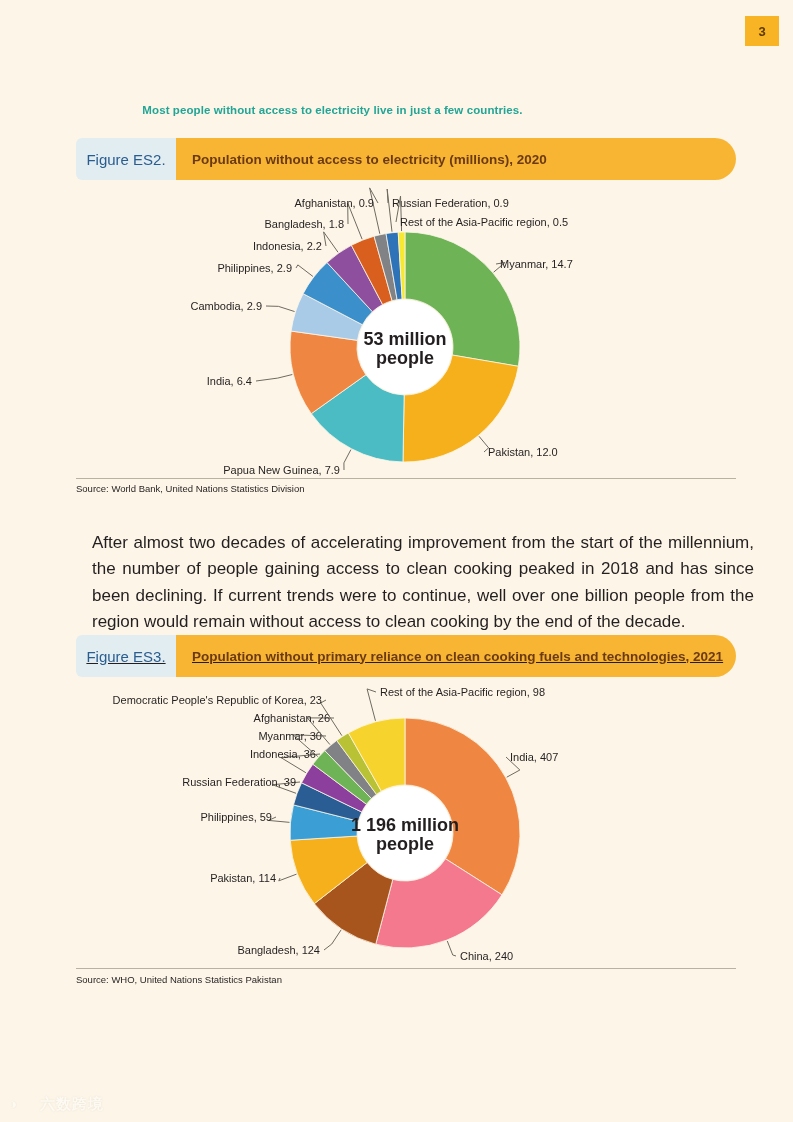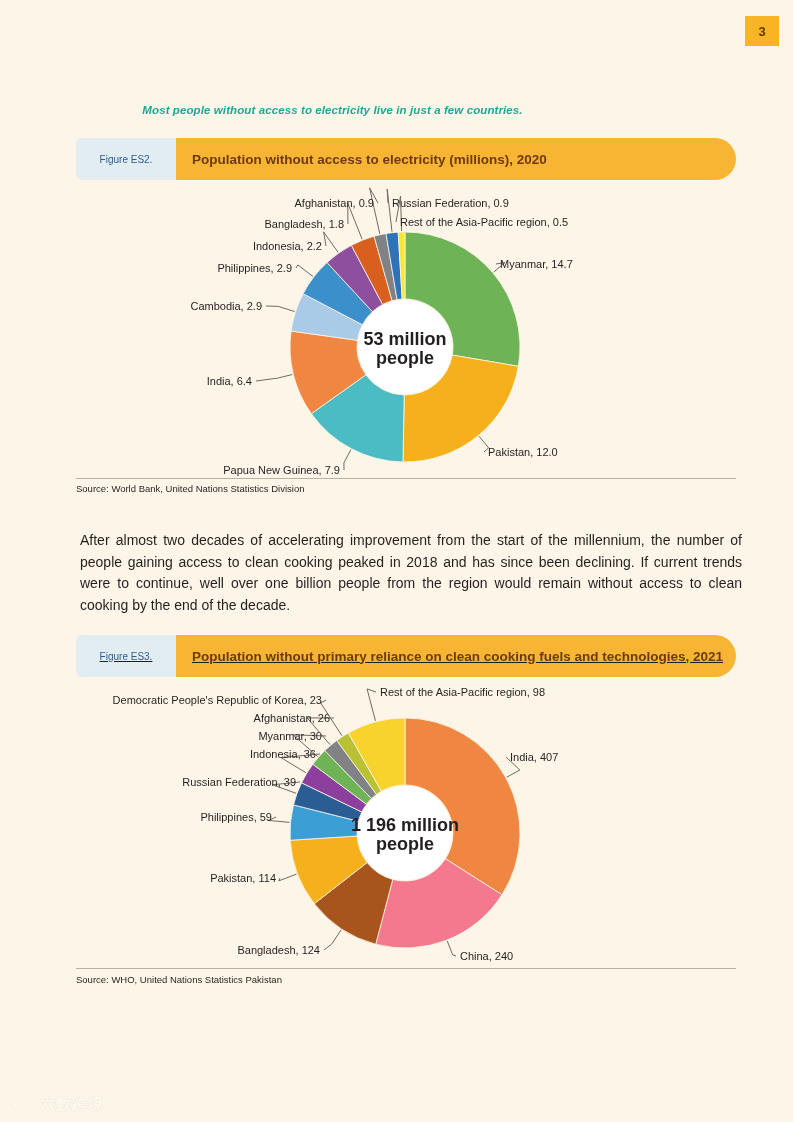--- a/index.html
+++ b/index.html
@@ -23,29 +23,28 @@
     display:flex;align-items:center;justify-content:center;
   }
 
   
   .kicker{
     position:absolute;top:104px;left:0;width:665px;
     text-align:center;
     color:#23a596;
     font-size:11.5px;font-weight:bold;
     letter-spacing:.1px;
-    font-style:italic;
   }
 
   
   .fig-header{position:absolute;left:76px;width:660px;height:42px;display:flex;align-items:stretch;}
   .fig-tag{
     width:100px;background:#e2edf2;
     display:flex;align-items:center;justify-content:center;
-    color:#2a5d8f;font-size:10px;
+    color:#2a5d8f;font-size:15px;
     border-radius:6px 0 0 6px;
     position:relative;z-index:1;
   }
   .fig-band{
     flex:1;background:#f8b534;
     border-radius:0 21px 21px 0;
     display:flex;align-items:center;
     position:relative;margin-left:-14px;
     padding-left:30px;
     box-sizing:border-box;
@@ -66,22 +65,22 @@
 
   
   .rule{position:absolute;left:76px;width:660px;height:1px;background:#b9b2a3;}
   .source{
     position:absolute;left:76px;
     font-size:9.5px;color:#231f20;
   }
 
   
   .para{
-    position:absolute;left:80px;width:662px;
-    font-size:14px;line-height:1.55;
+    position:absolute;left:92px;width:662px;
+    font-size:17px;line-height:1.55;
     text-align:justify;
     color:#231f20;
   }
 
   
   .watermark{
     position:absolute;left:8px;bottom:8px;
     display:flex;align-items:center;gap:6px;
     opacity:.5;
     margin-top:46px;

